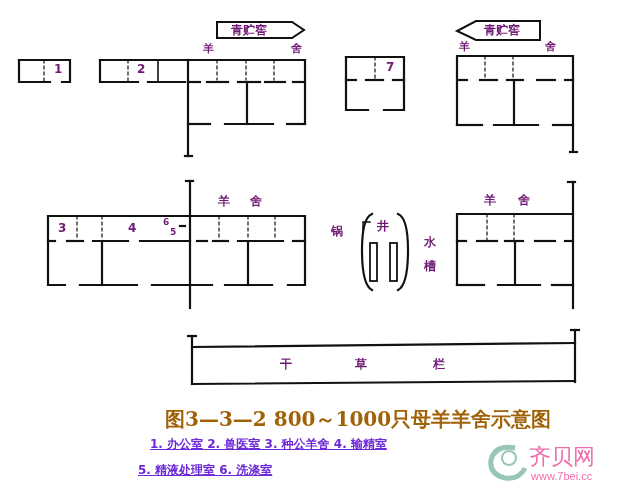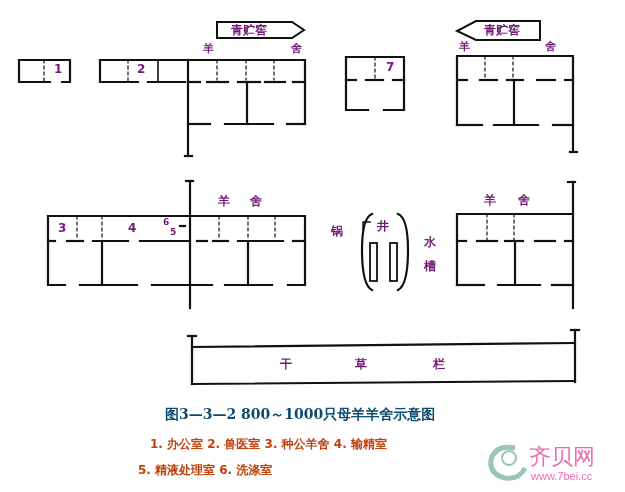--- a/index.html
+++ b/index.html
@@ -1,20 +1,20 @@
 <!DOCTYPE html>
 <html><head>
 <meta charset="utf-8">
 <style>
   html, body { margin:0; padding:0; background:#ffffff; }
   body { width:625px; height:492px; position:relative; overflow:hidden; font-family:"DejaVu Sans", sans-serif; color:#111; }
   #plan { position:absolute; left:0; top:0; }
   .lbl { position:absolute; font-family:"DejaVu Sans", sans-serif; font-weight:bold; color:#701a75; line-height:1; white-space:nowrap; }
-  .caption { position:absolute; left:165px; top:406px; font-size:14px; font-weight:bold; font-family:"DejaVu Serif", serif; color:#0c4a6e; white-space:nowrap; }
-  .legend { position:absolute; font-size:12px; font-weight:bold; color:#c2410c; white-space:nowrap; font-family:"DejaVu Sans", sans-serif; }
+  .caption { position:absolute; left:165px; top:406px; font-size:20px; font-weight:bold; font-family:"DejaVu Serif", serif; color:#a16207; white-space:nowrap; }
+  .legend { position:absolute; font-size:12px; font-weight:bold; color:#6d28d9; white-space:nowrap; font-family:"DejaVu Sans", sans-serif;text-decoration:underline; }
   .wm { position:absolute; left:485px; top:440px; color:#ec4899; opacity:0.8; }
   .wm-cn { position:absolute; left:44px; top:2px; font-size:22px; font-family:"DejaVu Sans", sans-serif; white-space:nowrap; }
   .wm-url { position:absolute; left:46px; top:30px; font-size:11px; white-space:nowrap; font-family:"Liberation Sans", sans-serif; }
 </style>
 </head>
 <body>
 
 <svg id="plan" width="625" height="400" viewBox="0 0 625 400" xmlns="http://www.w3.org/2000/svg">
   <g stroke="#111" stroke-width="2.2" fill="none" stroke-linecap="square">
 

